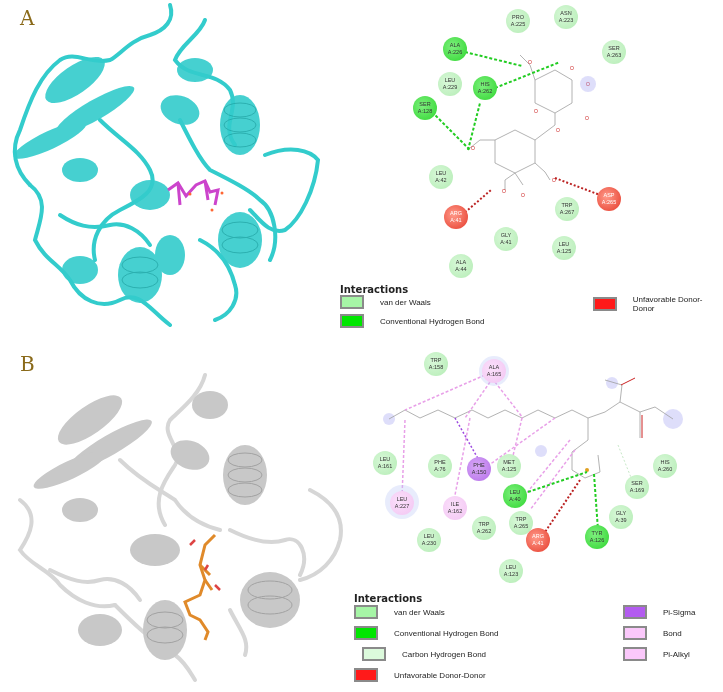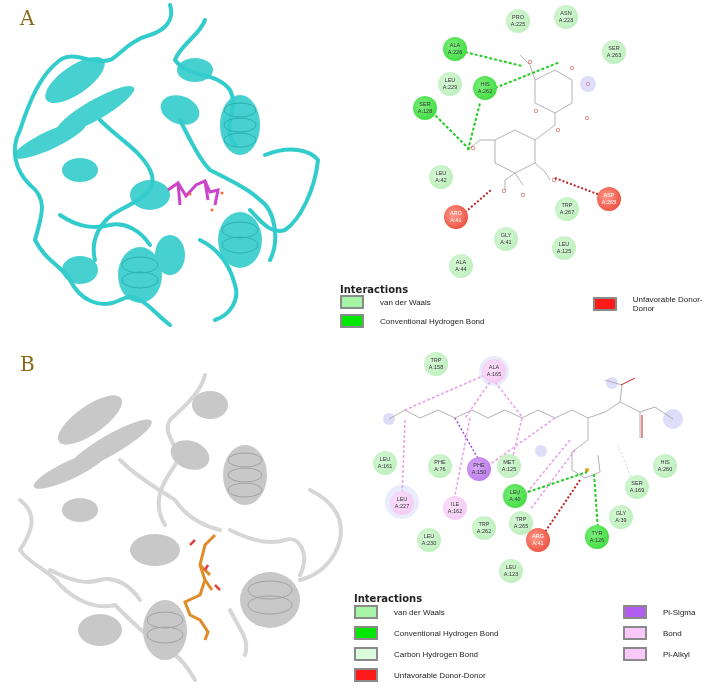--- a/index.html
+++ b/index.html
@@ -343,21 +343,21 @@
 <div class="legend" style="left:350px;top:593px;width:373px;height:99px;">
   <div class="legend-title" style="left:4px;top:0;">Interactions</div>
   <div class="leg-item" style="left:4px;top:12px;">
       <div class="swatch" style="background:#a6f5a6;"></div>
       <span>van der Waals</span>
     </div>
   <div class="leg-item" style="left:4px;top:33px;">
       <div class="swatch" style="background:#00e600;"></div>
       <span>Conventional Hydrogen Bond</span>
     </div>
-  <div class="leg-item" style="left:4px;top:54px;">
+  <div class="leg-item" style="left:12px;top:54px;">
       <div class="swatch" style="background:#dcfadc;"></div>
       <span>Carbon Hydrogen Bond</span>
     </div>
   <div class="leg-item" style="left:4px;top:75px;">
       <div class="swatch" style="background:#ff1a1a;"></div>
       <span>Unfavorable Donor-Donor</span>
     </div>
   <div class="leg-item" style="left:273px;top:12px;">
       <div class="swatch" style="background:#b35cf0;"></div>
       <span>Pi-Sigma</span>

